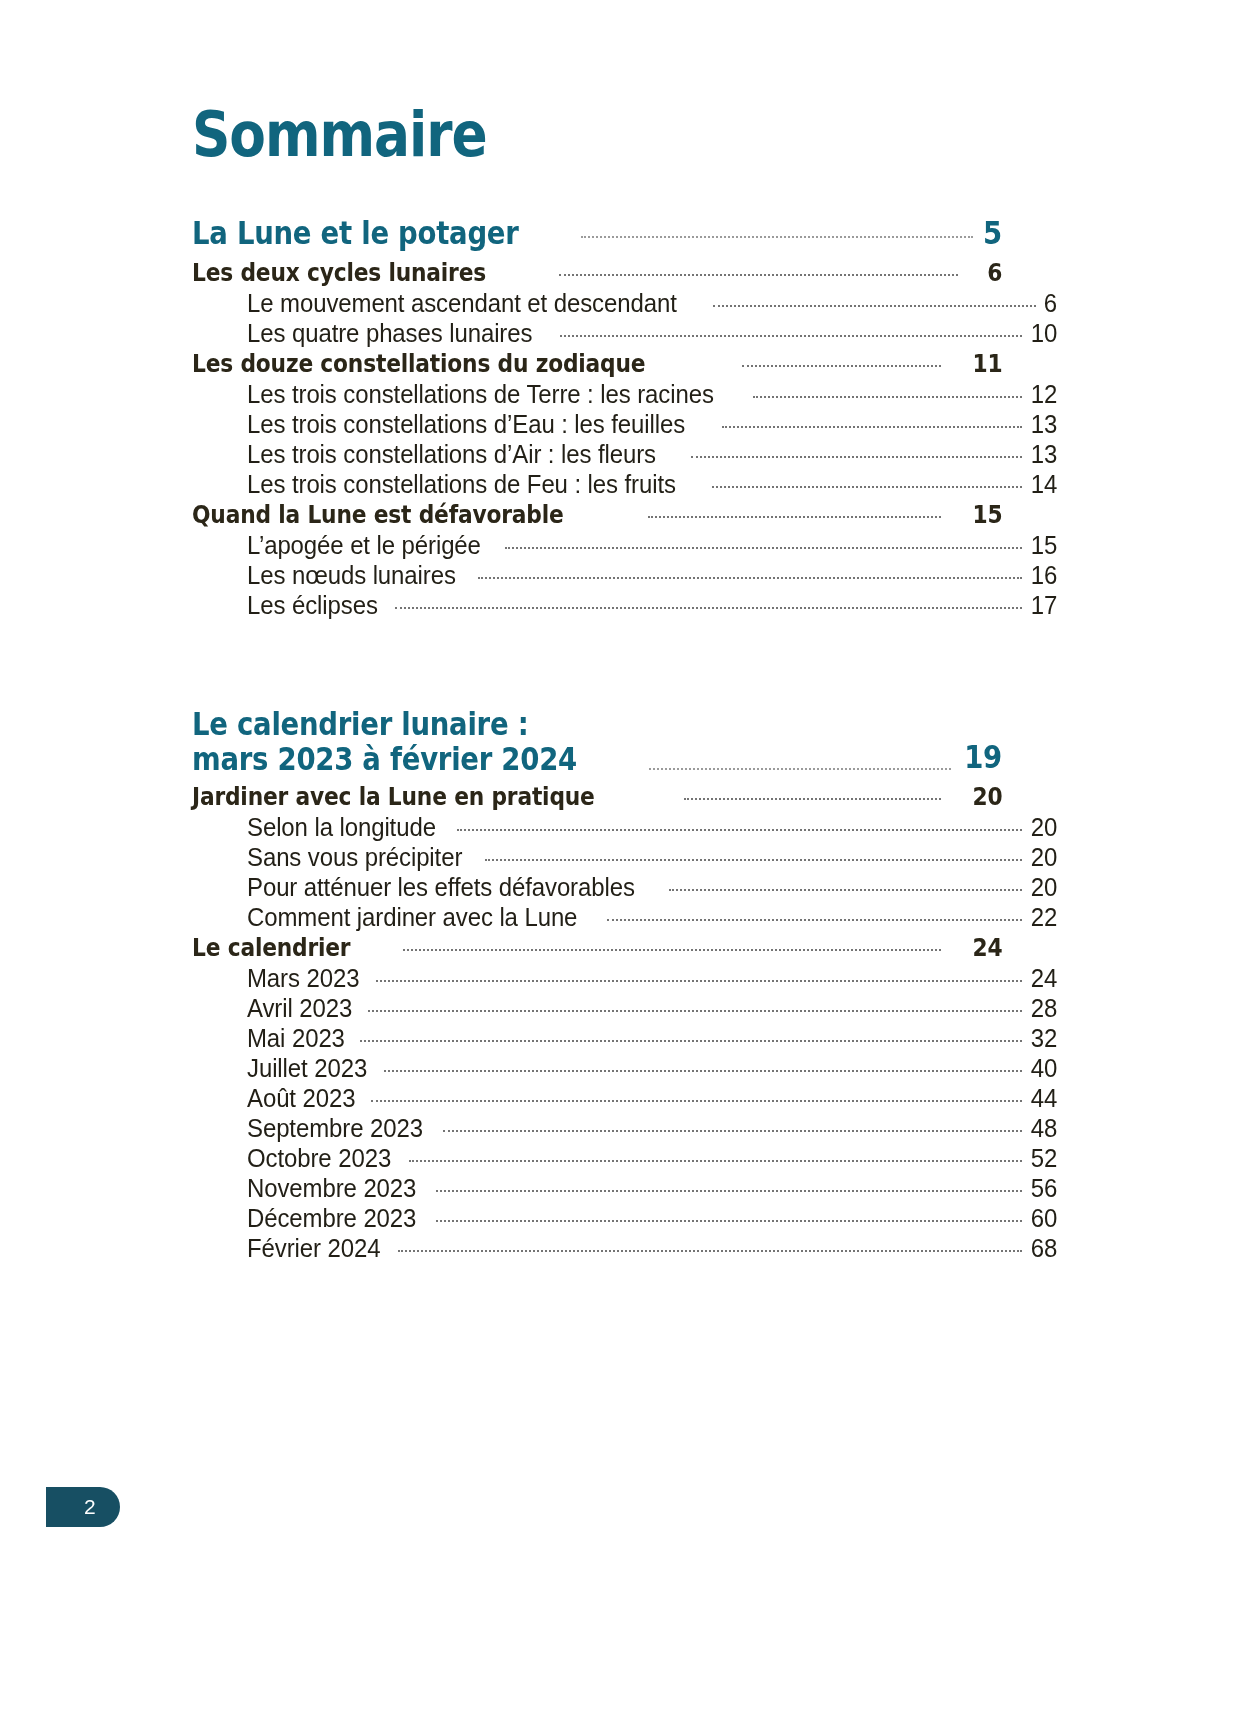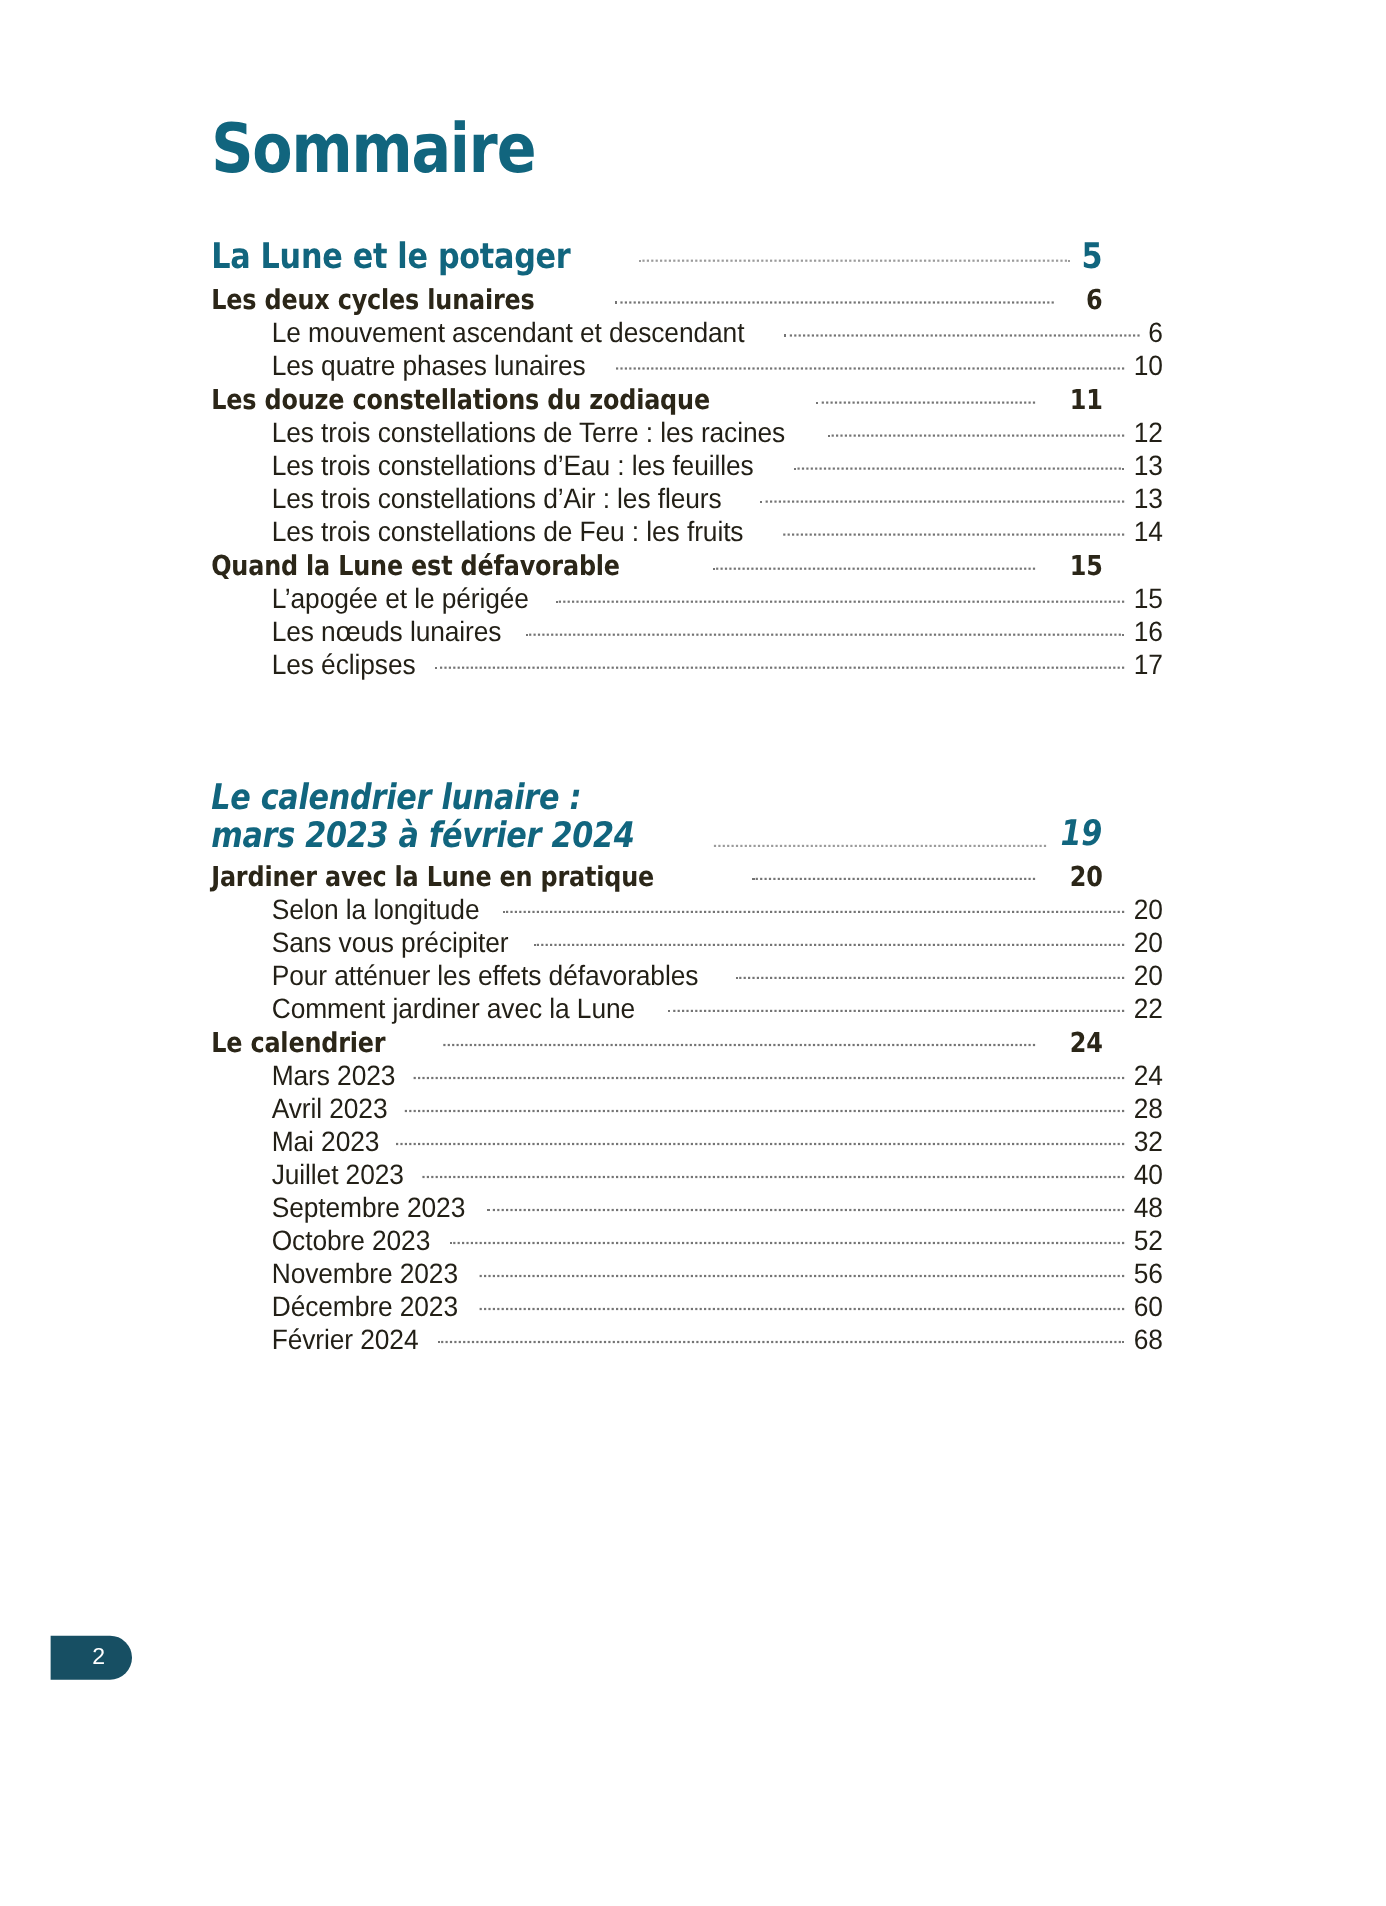--- a/index.html
+++ b/index.html
@@ -63,21 +63,21 @@
     font-weight:bold;
     font-size:32px;
     color:#11657e;
     transform:scaleX(0.86);
     transform-origin:left bottom;
     letter-spacing:-0.3px;
   }
   .lvl1 .pnum { transform:scaleX(0.86); transform-origin:right bottom; }
   .lvl1 .leader { border-bottom-color:#8a8a8a; transform:translateY(-6px); }
   .lvl1-multiline .label { white-space:pre-line; line-height:1.08; }
-  .lvl1-multiline { align-items:flex-end;font-style:italic; }
+  .lvl1-multiline { align-items:flex-end; }
 
   
   .lvl2 { margin-bottom:2px;gap:20px; }
   .lvl2 .label, .lvl2 .pnum {
     font-family:"DejaVu Sans", sans-serif;
     font-weight:bold;
     font-size:25px;
     color:#2b2618;
     transform:scaleX(0.87);
     transform-origin:left bottom;
@@ -252,20 +252,25 @@
             <span class="label">Mai 2023</span>
             <span class="leader"></span>
             <span class="pnum">32</span>
           </div>
           <div class="row lvl3">
             <span class="label">Juillet 2023</span>
             <span class="leader"></span>
             <span class="pnum">40</span>
           </div>
           <div class="row lvl3">
+            <span class="label">Août 2023</span>
+            <span class="leader"></span>
+            <span class="pnum">44</span>
+          </div>
+          <div class="row lvl3">
             <span class="label">Septembre 2023</span>
             <span class="leader"></span>
             <span class="pnum">48</span>
           </div>
           <div class="row lvl3">
             <span class="label">Octobre 2023</span>
             <span class="leader"></span>
             <span class="pnum">52</span>
           </div>
           <div class="row lvl3">

